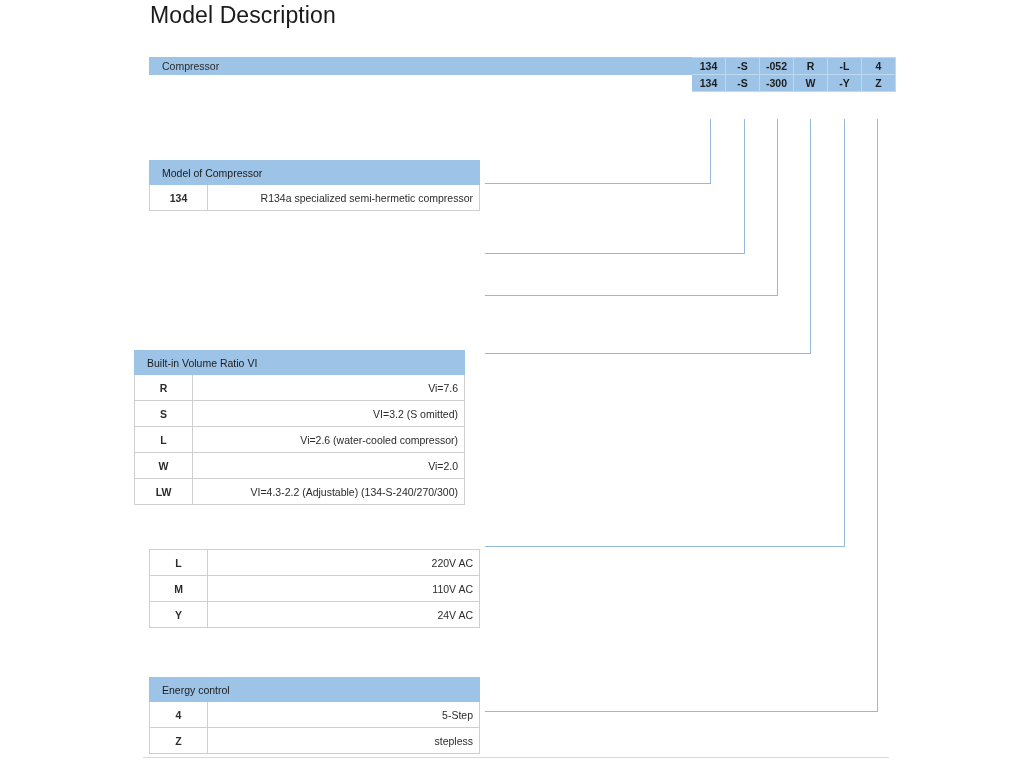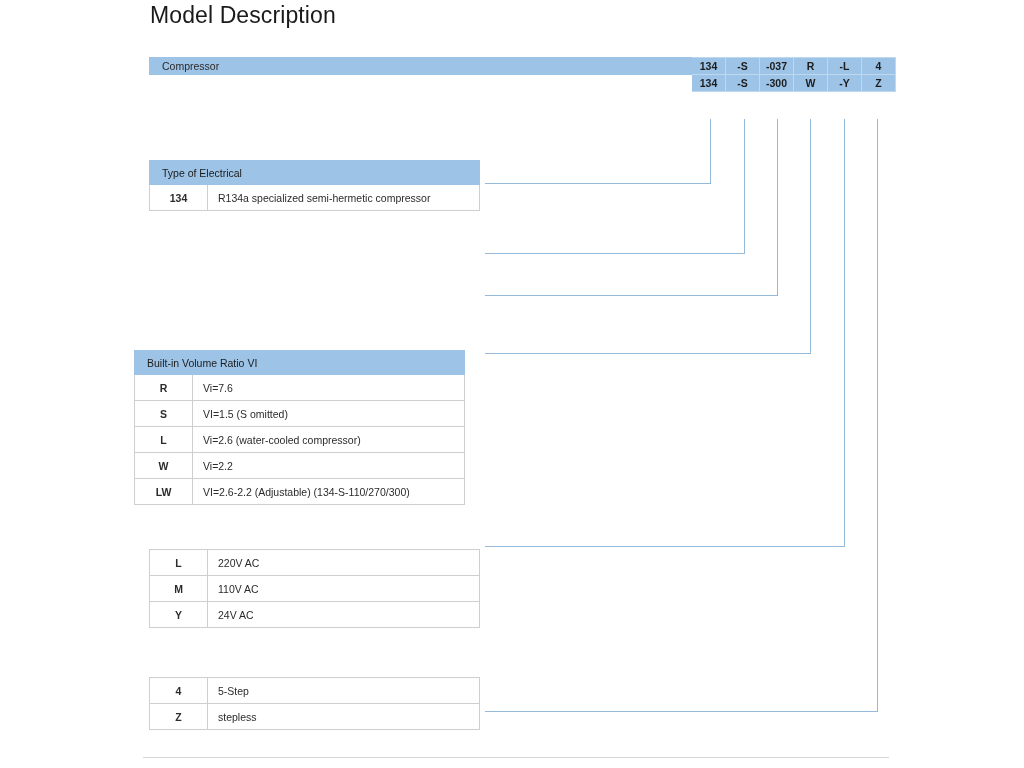--- a/index.html
+++ b/index.html
@@ -57,21 +57,21 @@
     padding-left: 12px;
     height: 23px;
   }
   .code-cell {
     text-align: center;
     font-weight: bold;
     font-size: 10.5px;
     padding: 0 !important;
   }
   .desc-cell {
-    text-align: left;
+    text-align: right;
     padding-left: 10px !important;
   }
 
   
   #code-table {
     left: 149px;
     top: 57px;
     width: 746px;
   }
   #code-table td {
@@ -142,21 +142,21 @@
         <col style="width:34px">
       <col style="width:34px">
         <col style="width:34px">
         <col style="width:34px">
     </colgroup>
     <tbody>
       <tr>
         <td class="label-cell">Compressor</td>
         <td class="codecol">134</td>
         <td class="codecol">-S</td>
-        <td class="codecol">-037</td>
+        <td class="codecol">-052</td>
         <td class="codecol">R</td>
         <td class="codecol">-L</td>
         <td class="codecol">4</td>
       </tr>
       <tr>
         <td class="label-blank"></td>
         <td class="codecol">134</td>
         <td class="codecol">-S</td>
         <td class="codecol">-300</td>
         <td class="codecol">W</td>
@@ -166,21 +166,21 @@
     </tbody>
   </table>
 
   <table class="tbl" id="t-type">
     <colgroup>
         <col style="width:58px">
         <col style="width:272px">
       </colgroup>
     <tbody>
       <tr class="hdr">
-        <td colspan="2">Type of Electrical</td>
+        <td colspan="2">Model of Compressor</td>
       </tr>
       <tr class="row">
         <td class="code-cell">134</td>
         <td class="desc-cell">R134a specialized semi-hermetic compressor</td>
       </tr>
     </tbody>
   </table>
 
 
   <table class="tbl" id="t-vi">
@@ -191,33 +191,33 @@
     <tbody>
       <tr class="hdr">
         <td colspan="2">Built-in Volume Ratio VI</td>
       </tr>
       <tr class="row">
         <td class="code-cell">R</td>
         <td class="desc-cell">Vi=7.6</td>
       </tr>
       <tr class="row">
         <td class="code-cell">S</td>
-        <td class="desc-cell">VI=1.5 (S omitted)</td>
+        <td class="desc-cell">VI=3.2 (S omitted)</td>
       </tr>
       <tr class="row">
         <td class="code-cell">L</td>
         <td class="desc-cell">Vi=2.6  (water-cooled compressor)</td>
       </tr>
       <tr class="row">
         <td class="code-cell">W</td>
-        <td class="desc-cell">Vi=2.2</td>
+        <td class="desc-cell">Vi=2.0</td>
       </tr>
       <tr class="row">
         <td class="code-cell">LW</td>
-        <td class="desc-cell">VI=2.6-2.2 (Adjustable) (134-S-110/270/300)</td>
+        <td class="desc-cell">VI=4.3-2.2 (Adjustable) (134-S-240/270/300)</td>
       </tr>
     </tbody>
   </table>
 
   <table class="tbl" id="t-elec">
     <colgroup>
         <col style="width:58px">
         <col style="width:272px">
       </colgroup>
     <tbody>
@@ -235,20 +235,23 @@
       </tr>
     </tbody>
   </table>
 
   <table class="tbl" id="t-energy">
     <colgroup>
         <col style="width:58px">
         <col style="width:272px">
       </colgroup>
     <tbody>
+      <tr class="hdr">
+        <td colspan="2">Energy control</td>
+      </tr>
       <tr class="row">
         <td class="code-cell">4</td>
         <td class="desc-cell">5-Step</td>
       </tr>
       <tr class="row">
         <td class="code-cell">Z</td>
         <td class="desc-cell">stepless</td>
       </tr>
     </tbody>
   </table>

